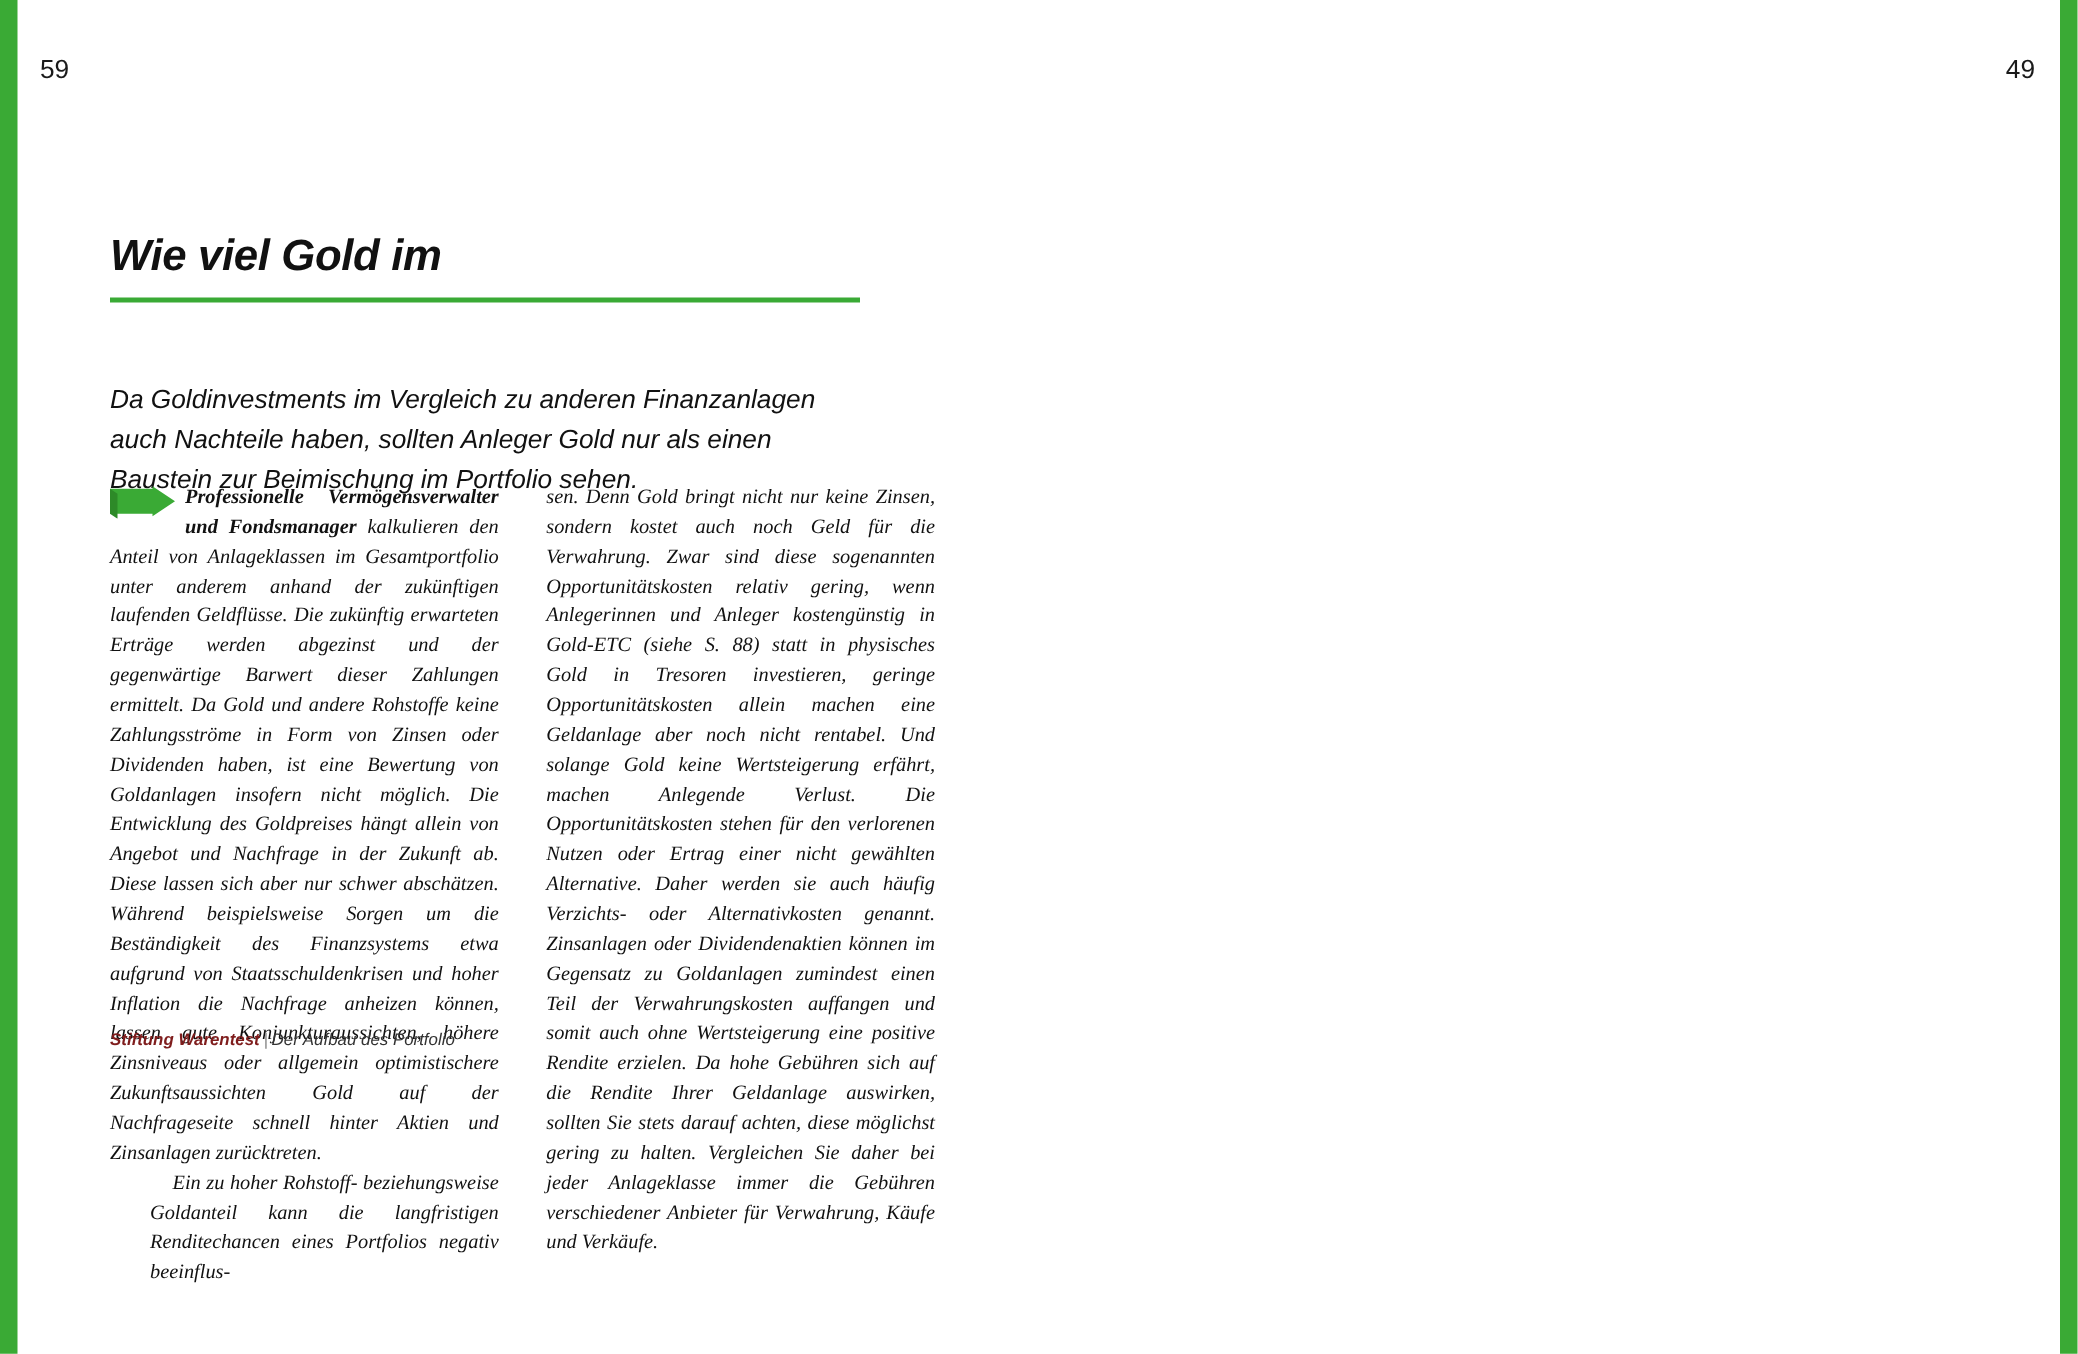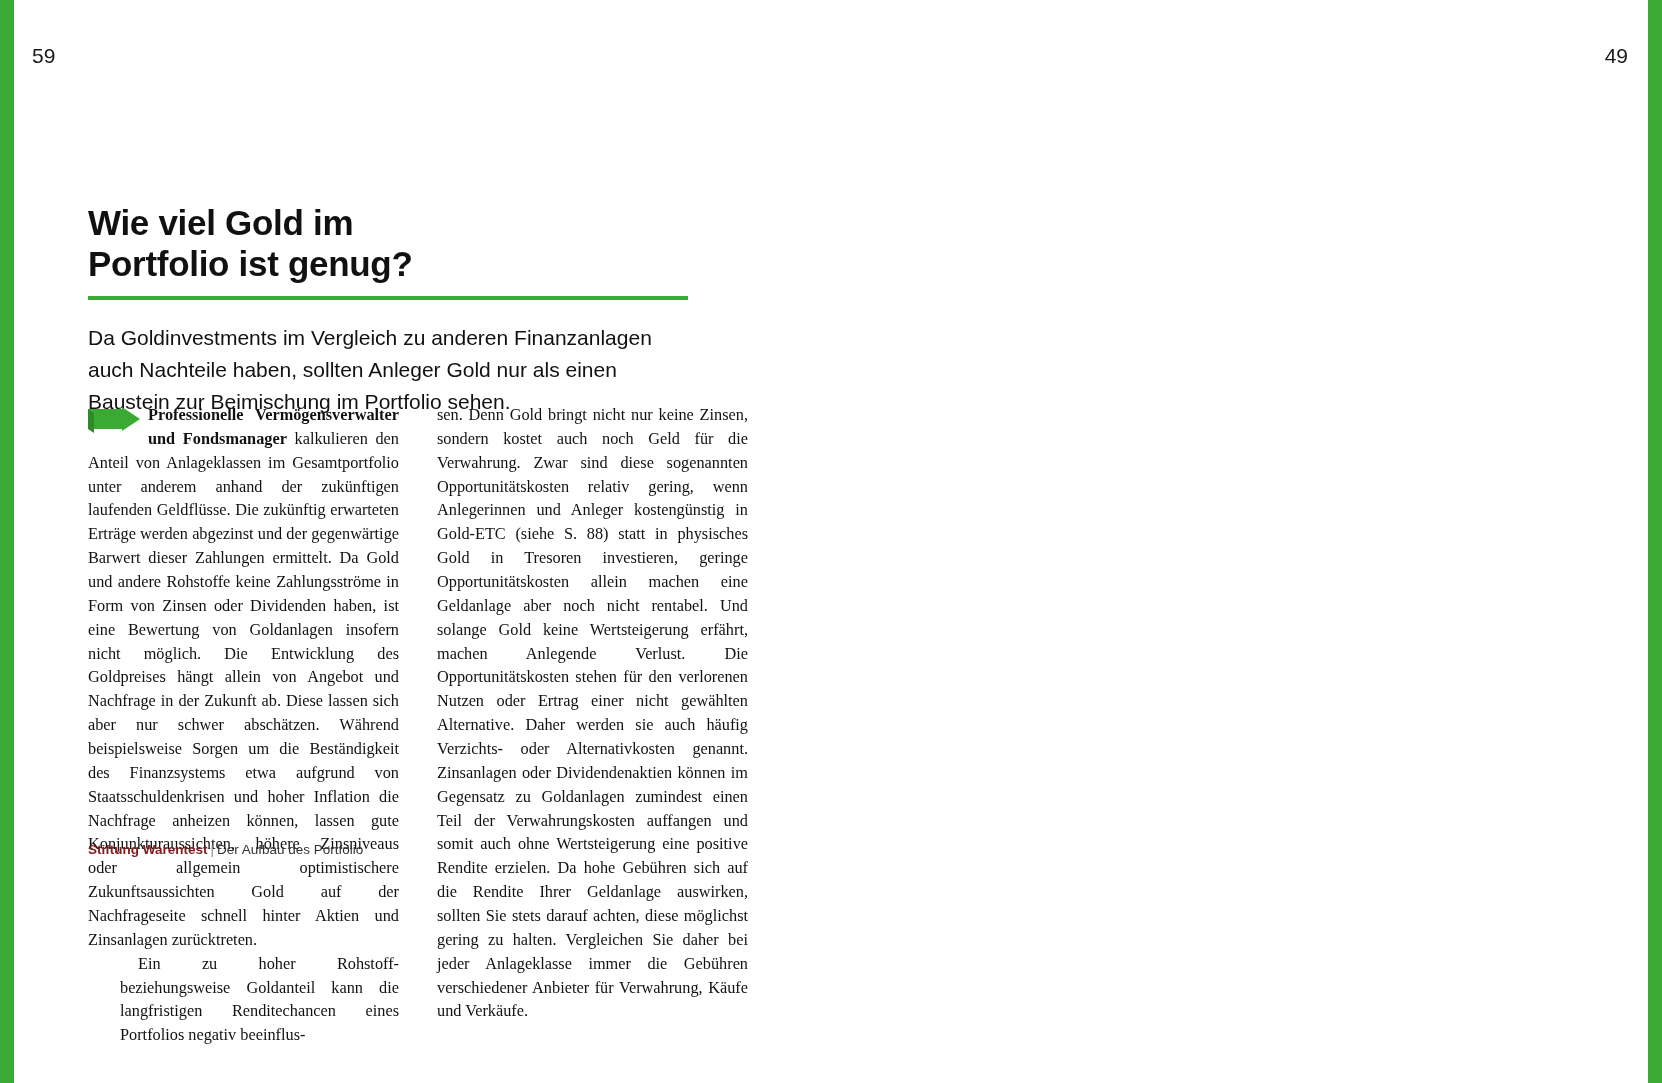--- a/index.html
+++ b/index.html
@@ -37,22 +37,23 @@
     font-family: "Liberation Sans", sans-serif;
     font-size: 21px;
     color: #1a1a1a;
   }
   .folio-left { left: 32px; }
   .folio-right { right: 34px; }
 
   
   .page {
     position: absolute;
-    top: 18px;
+    top: 0;
     height: 881px;
+    font-style: italic;
   }
   .page-left { left: 0; width: 831px; }
   .page-right { left: 831px; width: 831px; }
 
   
   .headline {
     font-family: "Liberation Sans", sans-serif;
     font-weight: bold;
     font-size: 35px;
     line-height: 1.16;
@@ -137,21 +138,20 @@
 <div class="edge-bar-right"></div>
 
 <div class="folio folio-left">59</div>
 <div class="folio folio-right">49</div>
 
 <div class="page page-left">
 
   <div id="left-headline">
     <h1 class="headline">
       <span>Wie viel Gold im</span><br>
-      <span>Portfolio ist genug?</span>
     </h1>
     <div class="rule-green"></div>
   </div>
 
   <div id="left-standfirst" class="standfirst">Da Goldinvestments im Vergleich zu anderen Finanzanlagen auch Nachteile haben, sollten Anleger Gold nur als einen Baustein zur Beimischung im Portfolio sehen.</div>
 
   <div id="left-body" class="cols">
     <div class="col">
       <p><span class="arrow-marker">
             <svg width="52" height="26" viewBox="0 0 52 26">

